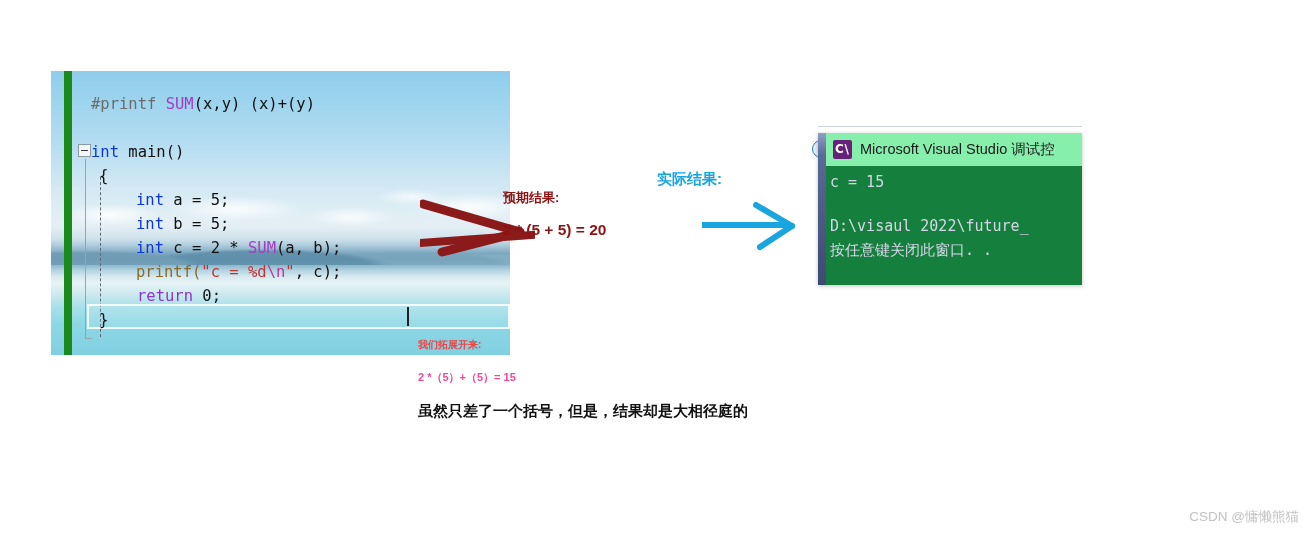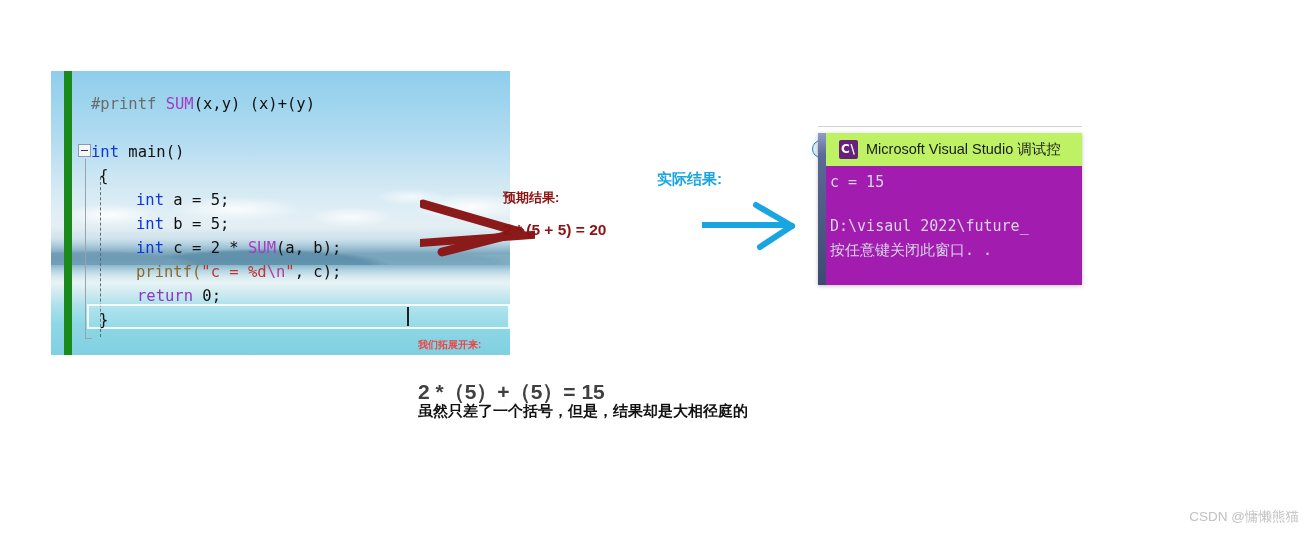--- a/index.html
+++ b/index.html
@@ -139,39 +139,39 @@
   
   #blue-arrow { position:absolute; left:700px; top:195px; }
 
   
   .anno { position:absolute; font-weight:bold; white-space:nowrap; }
   #expected-label { left:503px; top:189px; font-size:13px; color:#8d1212; }
   #expected-expr  { left:503px; top:221px; font-size:15.5px; color:#8d1212; }
   #actual-label   { left:657px; top:170px; font-size:15px; color:#19a5e0; }
 
   #expand-label { left:418px; top:338px; font-size:10px; color:#ef4444; }
-  #expand-expr  { left:418px; top:378px; font-size:21px; color:#404040; }
+  #expand-expr  { left:418px; top:370px; font-size:11px; color:#ec4899; }
   #conclusion   { left:418px; top:402px; font-size:15px; color:#121212; }
 
   
   #console-win {
     position:absolute; left:818px; top:133px;
     width:264px; height:152px;
     overflow:hidden;
     box-shadow: 0 1px 4px rgba(0,0,0,.25);
   }
   #console-leftstrip{
     position:absolute; left:0; top:0; width:8px; height:152px;
     background: linear-gradient(to bottom,#8f9fc4 0,#5a6a96 22px,#3d4a72 100%);
   }
   #console-title {
     position:absolute; left:8px; top:0; right:0; height:33px;
-    background:#bef264;
+    background:#86efac;
     display:flex; align-items:center; gap:8px;
-    padding-left:13px; box-sizing:border-box;
+    padding-left:7px; box-sizing:border-box;
   }
   #vs-icon {
     width:19px; height:19px; flex:0 0 auto;
     background:#68217a; border-radius:2px;
     position:relative;
   }
   #vs-icon::before{
     content:"C"; position:absolute; left:2px; top:1px;
     font-family:"DejaVu Sans", sans-serif; font-size:12px; font-weight:bold;
     color:#ffffff; line-height:17px;
@@ -181,21 +181,21 @@
     font-family:"DejaVu Sans", sans-serif; font-size:12px; font-weight:bold;
     color:#ffffff; line-height:17px;
   }
   #console-title-text {
     font-family:"Liberation Sans", sans-serif;
     font-size:14.5px; color:#1a1a1a; white-space:nowrap;
     overflow:hidden;
   }
   #console-body {
     position:absolute; left:8px; top:33px; right:0; bottom:0;
-    background:#a21caf;
+    background:#15803d;
     font-family:"DejaVu Sans Mono","Liberation Mono",monospace;
     font-size:15px; line-height:24px;
     color:#d6d6e6;
     padding:4px 0 0 4px; box-sizing:border-box;
     white-space:pre;
     overflow:hidden;
   }
   #console-body .gap { display:block; height:20px; }
 
   

